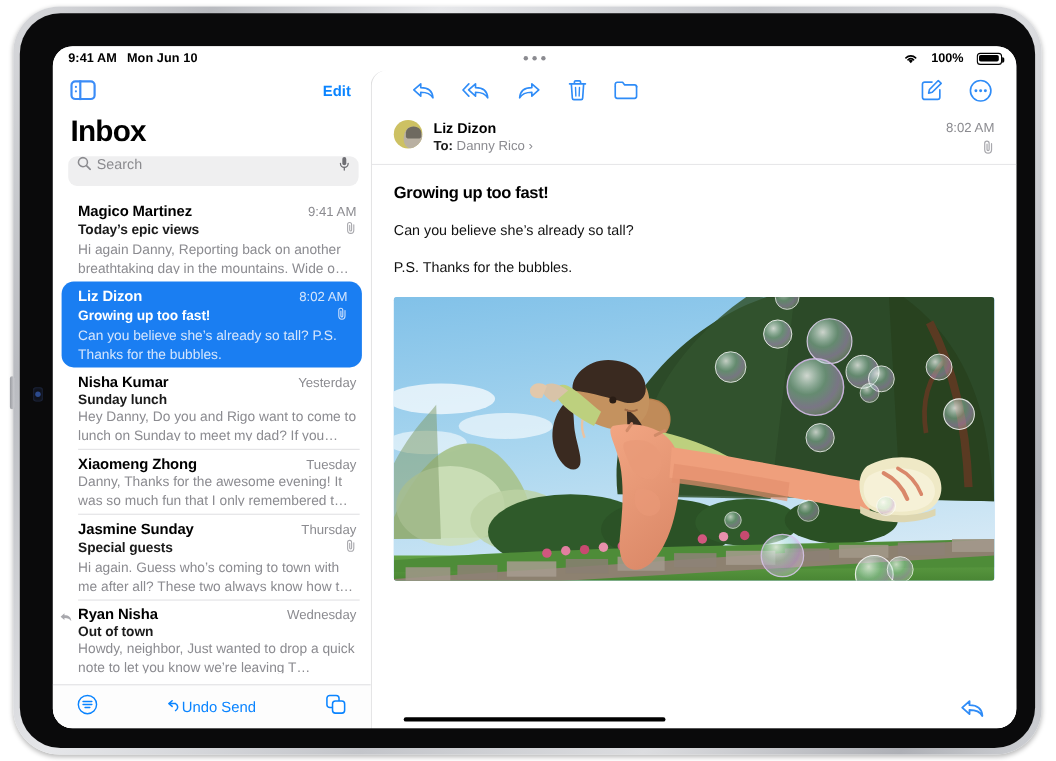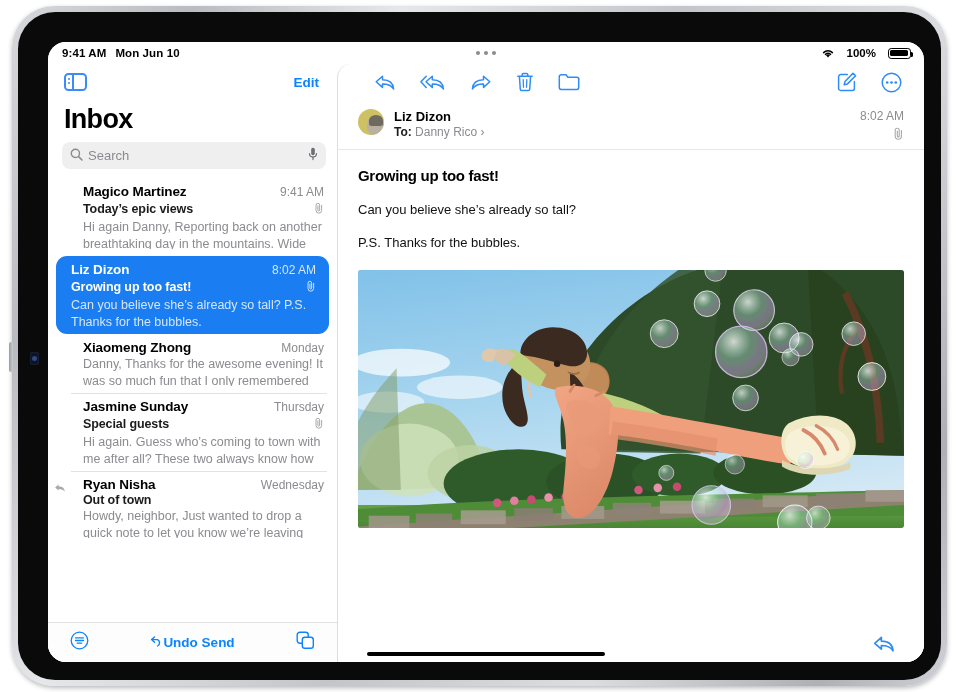--- a/index.html
+++ b/index.html
@@ -70,46 +70,46 @@
   .side-toggle::before{ content:""; position:absolute; left:6.2px; top:-2px; bottom:-2px;
                         width:2px; background:#3b8cf7; }
   .side-toggle i { position:absolute; left:1.6px; top:3px; width:2px; height:2px;
                    border-radius:50%; background:#3b8cf7; box-shadow:0 4px 0 #3b8cf7; display:block; }
   .edit-link { color:#0a84ff; font-size:13.5px; font-weight:600; cursor:pointer; }
 
   .inbox-title { font-size:27px; font-weight:800; letter-spacing:-.7px; color:#000;
                  padding:4px 0 7px 16px; flex:none; }
 
   .searchbar { margin:0 11px 9px 14px; height:27px; background:#efeff0; border-radius:8px;
-               display:flex; align-items:center; padding:0 8px; flex:none; cursor:text; }
+               display:flex; align-items:flex-start; padding:0 8px; flex:none; cursor:text; }
   .searchbar .sicon { flex:none; margin-right:5px; }
   .search-ph { flex:1; font-size:13px; color:#8b8b8f; }
   .mic { flex:none; }
 
   .maillist { flex:1; overflow:hidden; position:relative; }
-  .row { position:relative; padding:6px 13px 7px 35px; cursor:pointer; }
+  .row { position:relative; padding:6px 13px 7px 23px; cursor:pointer; }
   .row + .row::before { content:""; position:absolute; left:23px; right:10px; top:0;
                         height:1px; background:#e2e2e4; }
   .row.sel { background:#1a7ef2; border-radius:11px; margin:0 8px; padding-left:15px; }
   .row.sel + .row::before, .row.sel::before { display:none; }
   .r-top { display:flex; align-items:baseline; justify-content:space-between; }
   .r-name { font-size:13.5px; font-weight:700; color:#000; letter-spacing:-.1px; }
   .r-time { font-size:12px; color:#8b8b90; flex:none; margin-left:6px; }
   .r-mid { display:flex; align-items:center; justify-content:space-between; margin-top:1px; }
   .r-subj { font-size:12.5px; font-weight:600; color:#1b1b1b; letter-spacing:-.1px; }
   .r-prev { font-size:12.5px; color:#8b8b90; line-height:17px; margin-top:1px;
             max-height:30px; overflow:hidden; }
   .row.sel .r-name, .row.sel .r-subj { color:#fff; }
   .row.sel .r-time, .row.sel .r-prev { color:#d5e6fd; }
   .row.sel .clip svg path { stroke:#cfe2fc; }
   .reply-mark { position:absolute; left:6px; top:9px; }
 
   .sb-bottom { height:40px; flex:none; border-top:1px solid #e2e2e4; background:#fdfdfd;
                display:flex; align-items:center; justify-content:space-between; padding:0 22px; }
-  .undo-send { color:#0a84ff; font-size:13.5px; font-weight:700; display:flex;
+  .undo-send { color:#0a84ff; font-size:13.5px; font-weight:400; display:flex;
                align-items:center; cursor:pointer; }
 
   
   .detail { flex:1; background:#fff; position:relative; display:flex; flex-direction:column;
             border-left:1px solid #dededf; border-radius:14px 0 0 0; overflow:hidden; }
   .d-toolbar { height:36px; flex:none; display:flex; align-items:center; gap:24px;
                padding:0 22px 0 36px; }
   .d-toolbar .spacer { flex:1; }
   .tb-btn { cursor:pointer; display:flex; align-items:center; }
 
@@ -229,22 +229,33 @@
                 <div class="r-mid">
                   <span class="r-subj">Growing up too fast!</span>
                   <span class="clip"><svg width="10" height="12" viewBox="0 0 11 13">
                       <path d="M8.4 3.6 V9.1 A3.1 3.1 0 0 1 2.2 9.1 V3.3 A2 2 0 0 1 6.2 3.3 V8.9 A0.95 0.95 0 0 1 4.3 8.9 V4.1" stroke="#a8a8ad" stroke-width="1.1" fill="none" stroke-linecap="round"></path>
                     </svg></span>
                 </div>
                 <div class="r-prev">Can you believe she’s already so tall? P.S. Thanks for the bubbles.</div>
               </div>
               <div class="row">
                 <div class="r-top">
+                  <span class="r-name">Nisha Kumar</span>
+                  <span class="r-time">Yesterday</span>
+                </div>
+                <div class="r-mid">
+                  <span class="r-subj">Sunday lunch</span>
+                  <span></span>
+                </div>
+                <div class="r-prev">Hey Danny, Do you and Rigo want to come to lunch on Sunday to meet my dad? If you…</div>
+              </div>
+              <div class="row">
+                <div class="r-top">
                   <span class="r-name">Xiaomeng Zhong</span>
-                  <span class="r-time">Monday</span>
+                  <span class="r-time">Tuesday</span>
                 </div>
                 <div class="r-prev">Danny, Thanks for the awesome evening! It was so much fun that I only remembered t…</div>
               </div>
               <div class="row">
                 <div class="r-top">
                   <span class="r-name">Jasmine Sunday</span>
                   <span class="r-time">Thursday</span>
                 </div>
                 <div class="r-mid">
                   <span class="r-subj">Special guests</span>

